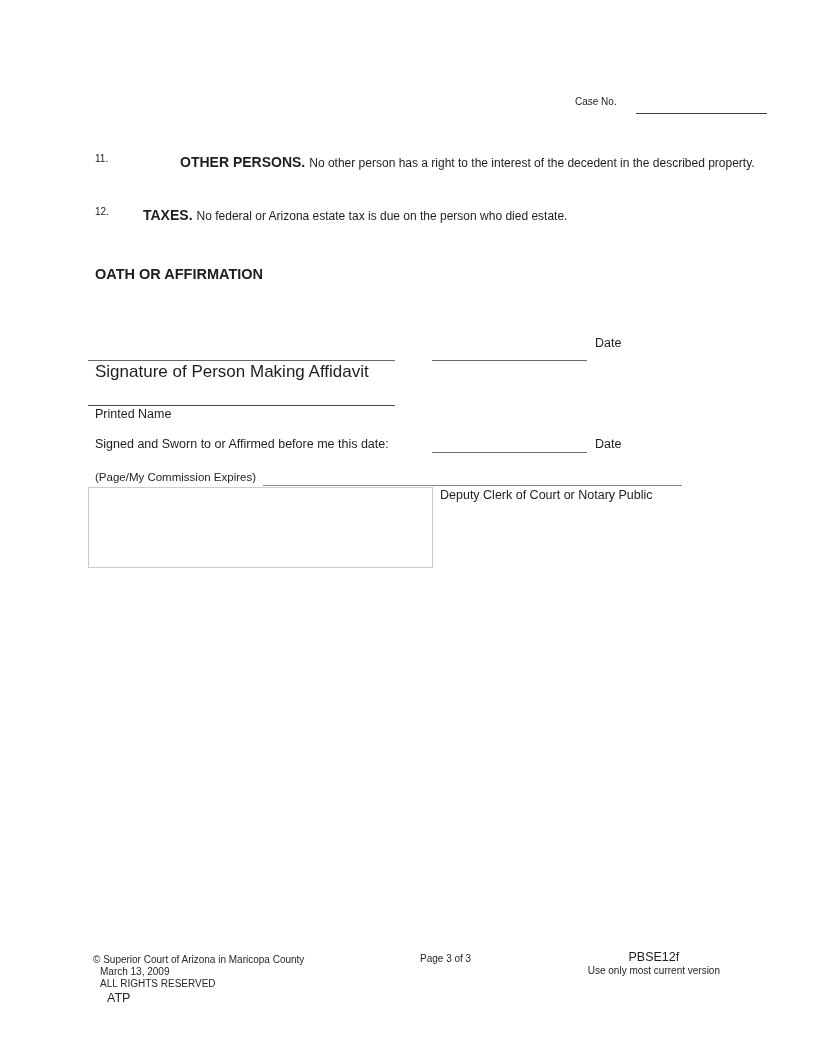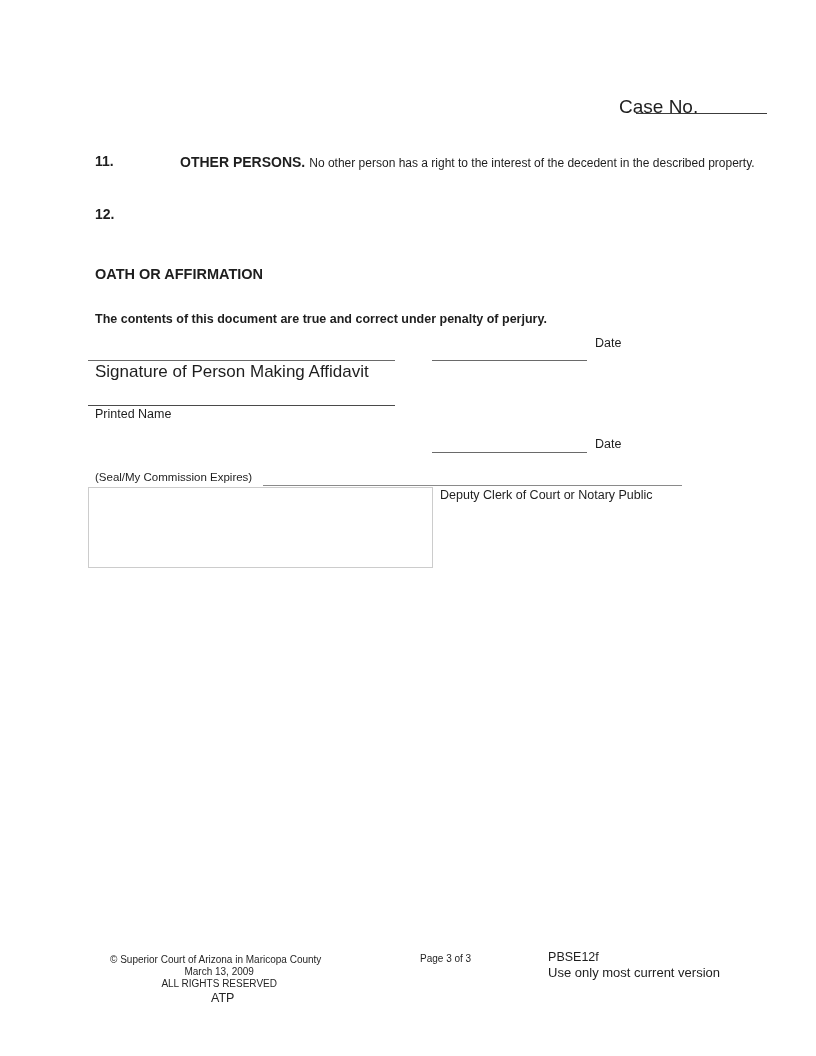--- a/index.html
+++ b/index.html
@@ -12,25 +12,25 @@
     width: 816px;
     height: 1056px;
     background: #ffffff;
     font-family: "Liberation Sans", "DejaVu Sans", sans-serif;
     color: #1e1e1e;
     overflow: hidden;
   }
   .abs { position: absolute; }
 
   
-  .case-no-label { top: 96px; left: 575px; font-size: 19px; margin-left: 44px; }
+  .case-no-label { top: 96px; left: 575px; font-size: 10px; }
   .case-no-line  { top: 113px; left: 636px; width: 131px; height: 0; border-bottom: 1.5px solid #3c3c3c; }
 
   
-  .item-number { font-weight: bold; font-size: 14px; }
+  .item-number { font-weight: normal; font-size: 10px; }
   .item-num-11 { top: 153px; left: 95px; }
   .item-num-12 { top: 206px; left: 95px; }
   .item-body {
     left: 143px;
     width: 594px;
     font-size: 12px;
     line-height: 18px;
   }
   .item-body-11 { top: 153px; margin-left: 37px; }
   .item-body-12 { top: 206px; }
@@ -61,68 +61,70 @@
   .deputy-caption { top: 488px; left: 440px; font-size: 12.5px; }
   .seal-box {
     top: 487px; left: 88px;
     width: 343px; height: 79px;
     border: 1px solid #cccccc;
     background: #ffffff;
   }
 
   
   .footer-left {
-    top: 954px; left: 110px;
+    top: 954px; left: 93px;
     font-size: 10px;
     line-height: 12.2px;
     color: #262626;
-    text-align: center;
   }
   .footer-left .indent { padding-left: 7px; }
   .footer-left .dept-code {
     padding-left: 14px;
     font-weight: normal;
     font-size: 12.5px;
     padding-top: 1px;
   }
   .footer-center { top: 953px; left: 420px; font-size: 10px; }
-  .footer-right  { top: 950px; right: 96px; text-align: left; }
+  .footer-right  { top: 950px; right: 96px; text-align: center; }
   .footer-right .form-code    { font-size: 12.5px; }
-  .footer-right .version-note { font-size: 13px; margin-top: 1px; }
+  .footer-right .version-note { font-size: 10px; margin-top: 1px; }
 </style>
 </head>
 <body>
 
 <div class="page">
 
   <span class="abs case-no-label">Case No.</span>
   <div class="abs case-no-line"></div>
 
   <span class="abs item-number item-num-11">11.</span>
   <div class="abs item-body item-body-11">
     <span class="item-title">OTHER PERSONS.</span><span>No other person has a right to the interest of the decedent in the described property.</span>
   </div>
 
   <span class="abs item-number item-num-12">12.</span>
+  <div class="abs item-body item-body-12">
+    <span class="item-title">TAXES.</span><span>No federal or Arizona estate tax is due on the person who died estate.</span>
+  </div>
 
   <div class="abs oath-heading">OATH OR AFFIRMATION</div>
-  <div class="abs oath-statement">The contents of this document are true and correct under penalty of perjury.</div>
 
   <span class="abs date-label-1">Date</span>
   <div class="abs sig-line"></div>
   <div class="abs date-line-1"></div>
   <div class="abs sig-caption">Signature of Person Making Affidavit</div>
 
   <div class="abs printed-line"></div>
   <div class="abs printed-caption">Printed Name</div>
 
+  <div class="abs sworn-text">Signed and Sworn to or Affirmed before me this date:</div>
   <div class="abs sworn-line"></div>
   <span class="abs date-label-2">Date</span>
 
-  <div class="abs seal-caption">(Seal/My Commission Expires)</div>
+  <div class="abs seal-caption">(Page/My Commission Expires)</div>
   <div class="abs deputy-line"></div>
   <div class="abs deputy-caption">Deputy Clerk of Court or Notary Public</div>
   <div class="abs seal-box"></div>
 
   <div class="abs footer-left">
     <div>© Superior Court of Arizona in Maricopa County</div>
     <div class="indent">March 13, 2009</div>
     <div class="indent">ALL RIGHTS RESERVED</div>
     <div class="dept-code">ATP</div>
   </div>

